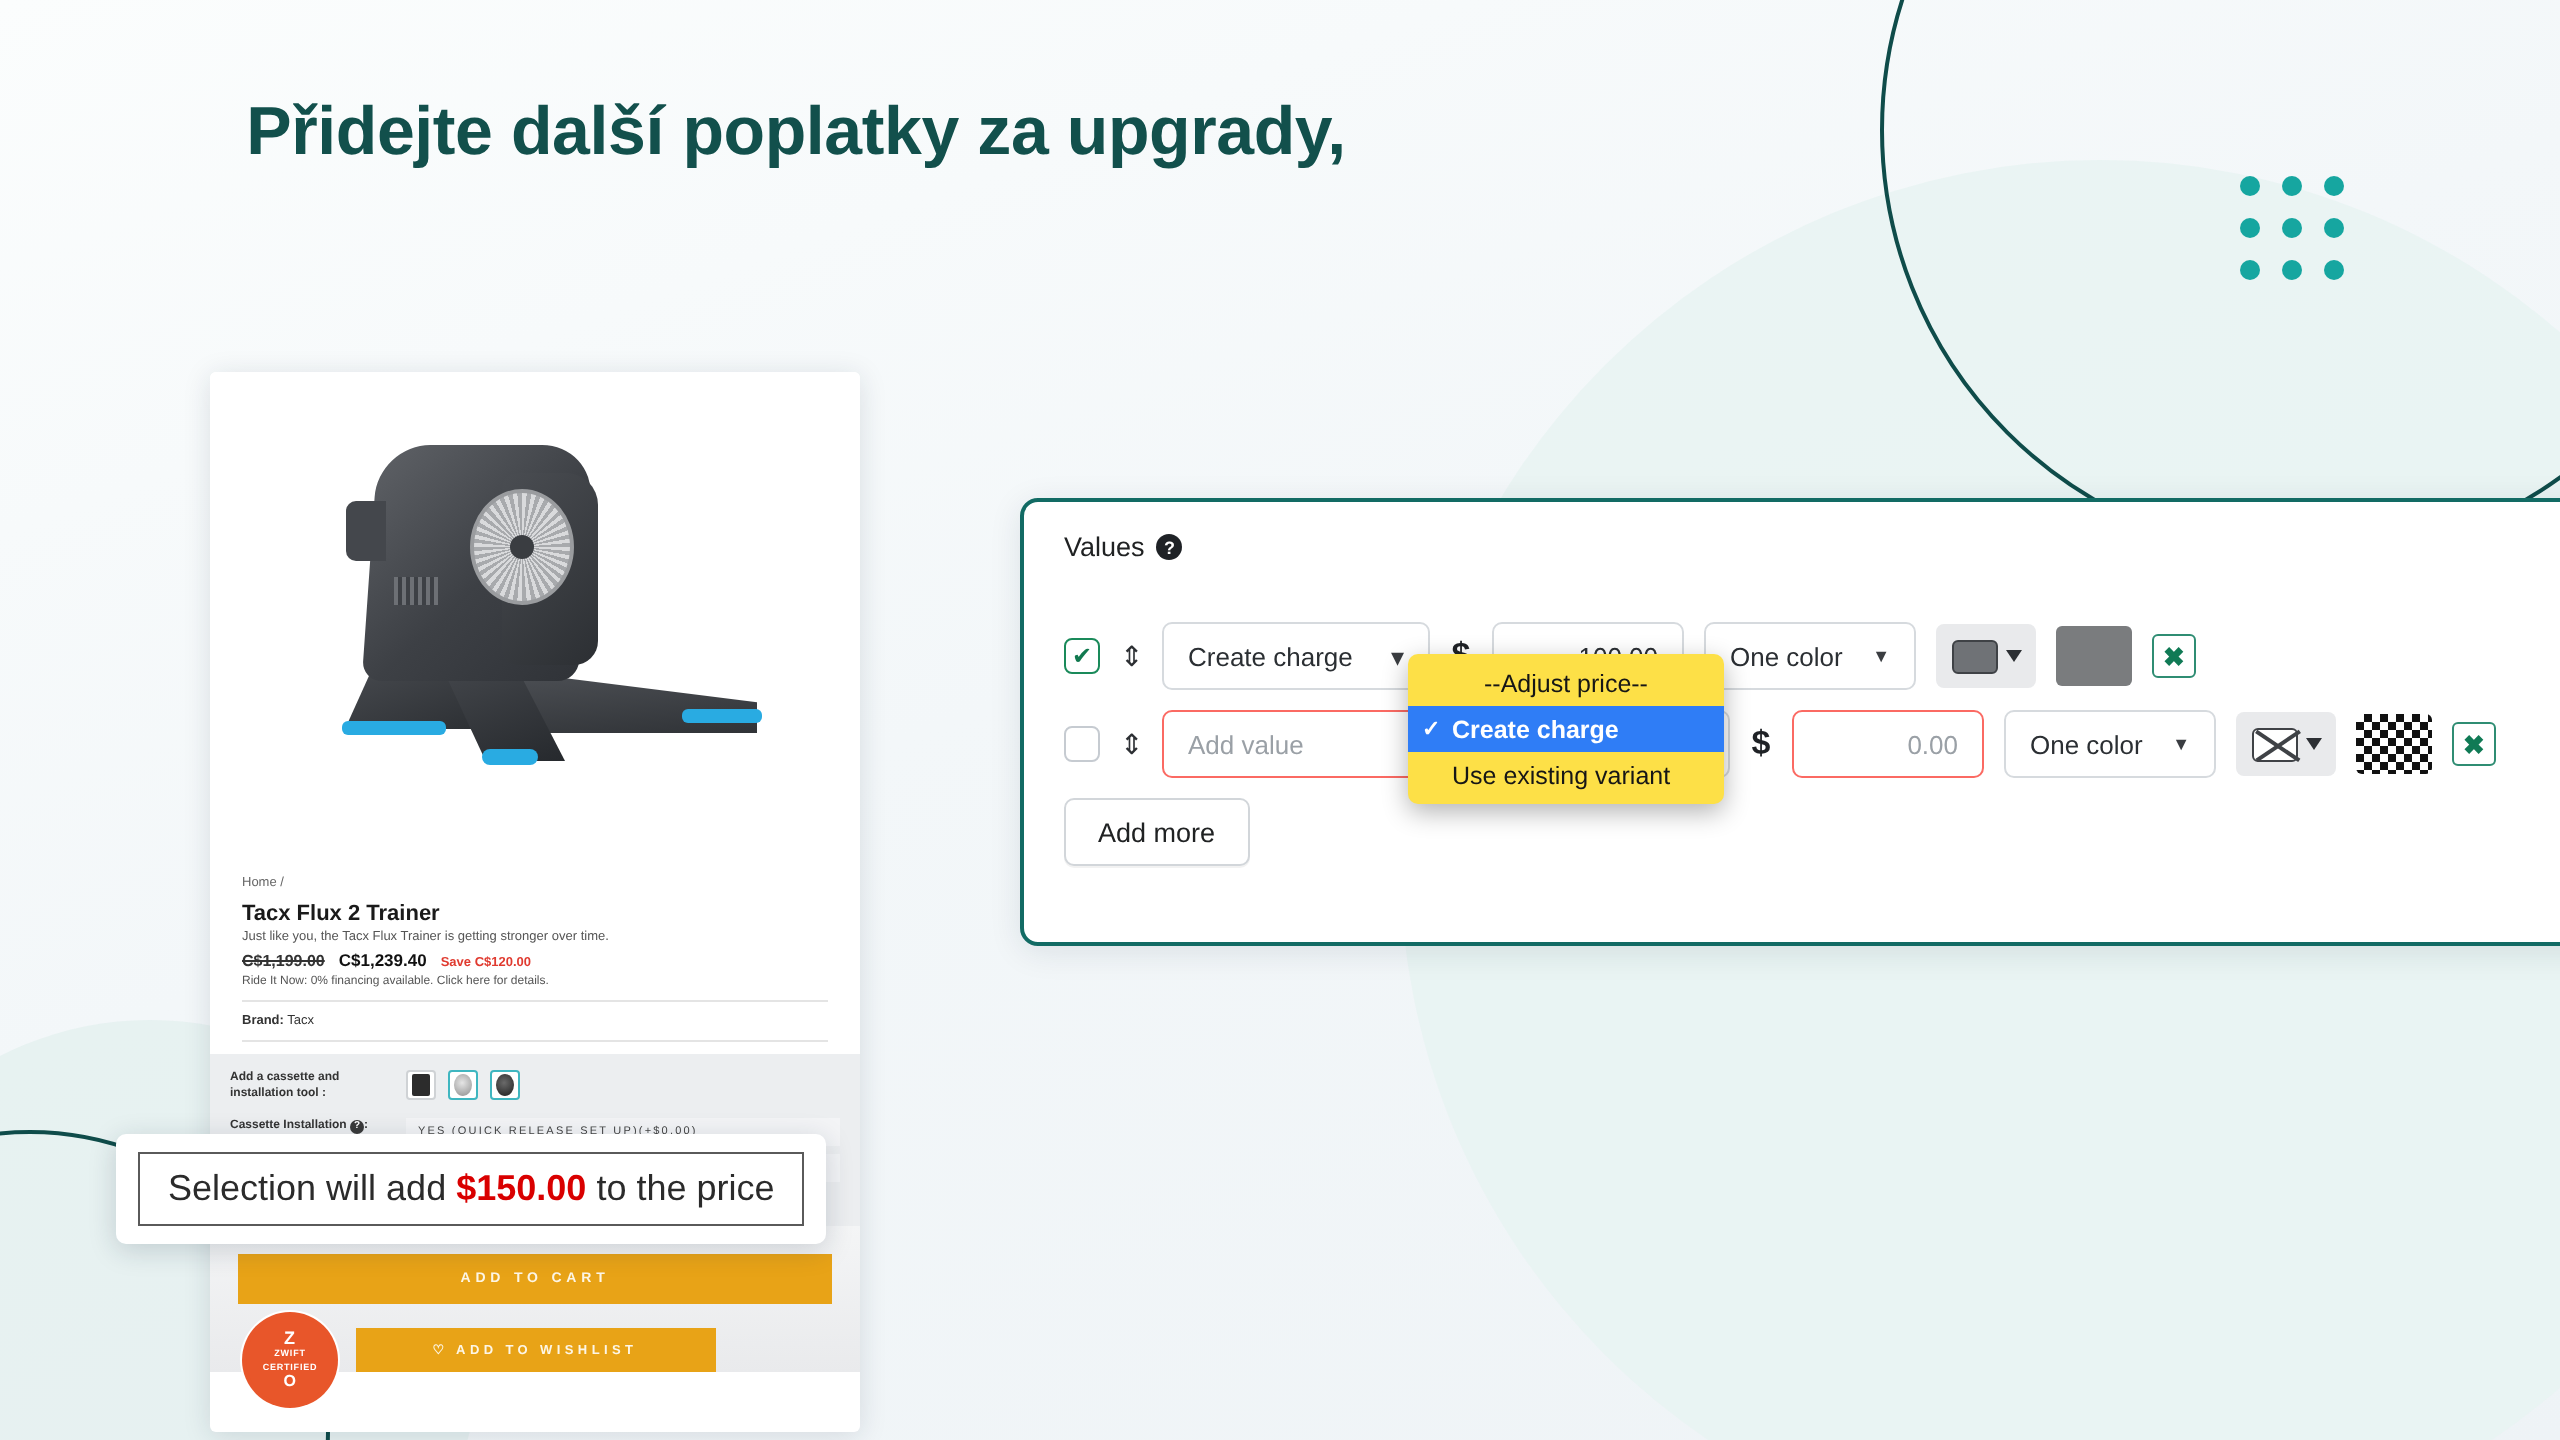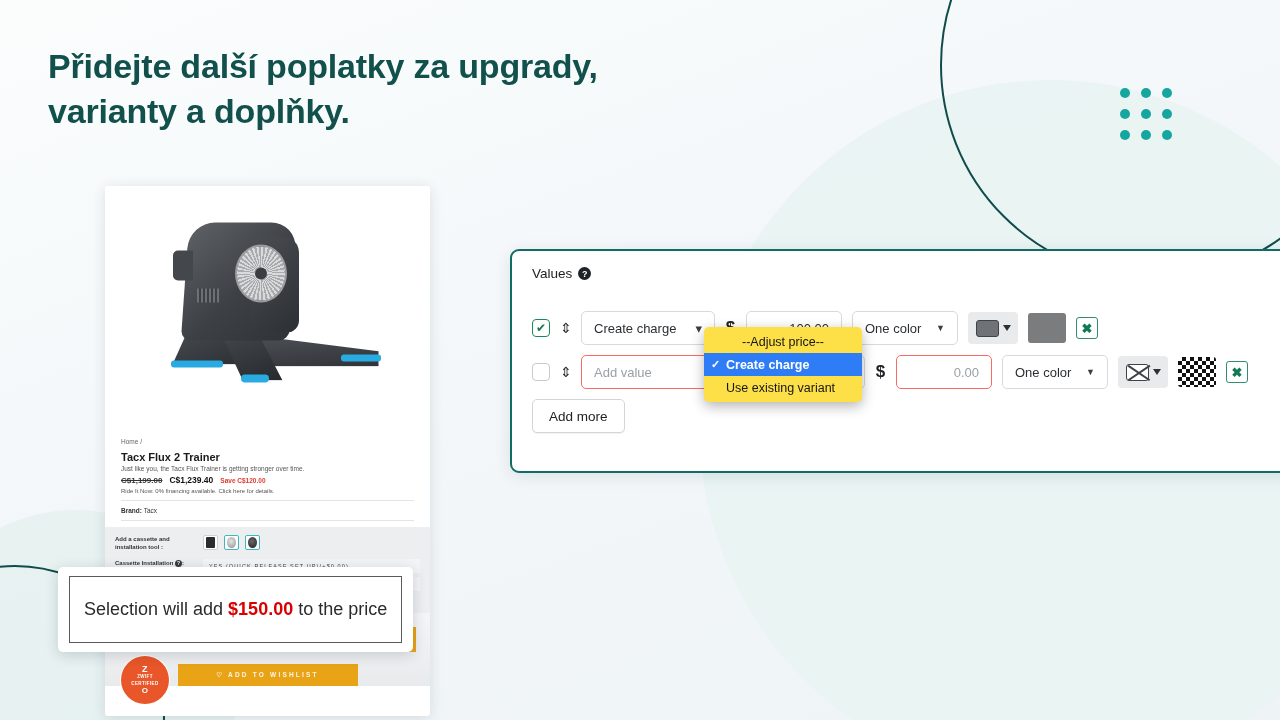--- a/index.html
+++ b/index.html
@@ -60,21 +60,21 @@
   .headline {
     position: absolute;
     left: 48px; top: 44px;
     width: 700px;
     color: #12504c;
     font-size: 34px;
     font-weight: bold;
     line-height: 1.33;
     letter-spacing: -0.2px;
   }
-  .headline span { display: block; }
+  .headline span { display: block; text-align: center; }
 
   
   .product-card {
     position: absolute;
     left: 105px; top: 186px;
     width: 325px; height: 530px;
     background: #ffffff;
     border-radius: 3px;
     box-shadow: 0 2px 14px rgba(20,40,60,.13);
     overflow: hidden;
@@ -200,21 +200,21 @@
   .callout {
     position: absolute;
     left: 58px; top: 567px;
     background: #ffffff;
     border-radius: 5px;
     box-shadow: 0 3px 14px rgba(20,40,60,.18);
     padding: 9px 11px;
   }
   .callout-inner {
     border: 1.5px solid #5a5a5a;
-    padding: 22px 14px;
+    padding: 7px 14px;
     font-size: 18px;
     color: #2b2b2b;
     white-space: nowrap;
   }
   .callout-inner b { color: #d90000; font-weight: bold; }
 
   
   .panel {
     position: absolute;
     left: 510px; top: 249px;
@@ -389,21 +389,20 @@
     <i></i>
     <i></i>
     <i></i>
     <i></i>
     <i></i>
     <i></i>
 </div>
 
 <div class="headline">
   <span>Přidejte další poplatky za upgrady,</span>
-  <span>varianty a doplňky.</span>
 </div>
 
 <div class="product-card">
 
   <div class="pc-photo">
     <div class="trainer">
       <div class="tr-legR"></div>
       <div class="tr-legL"></div>
       <div class="tr-legC"></div>
       <div class="tr-body"></div>

